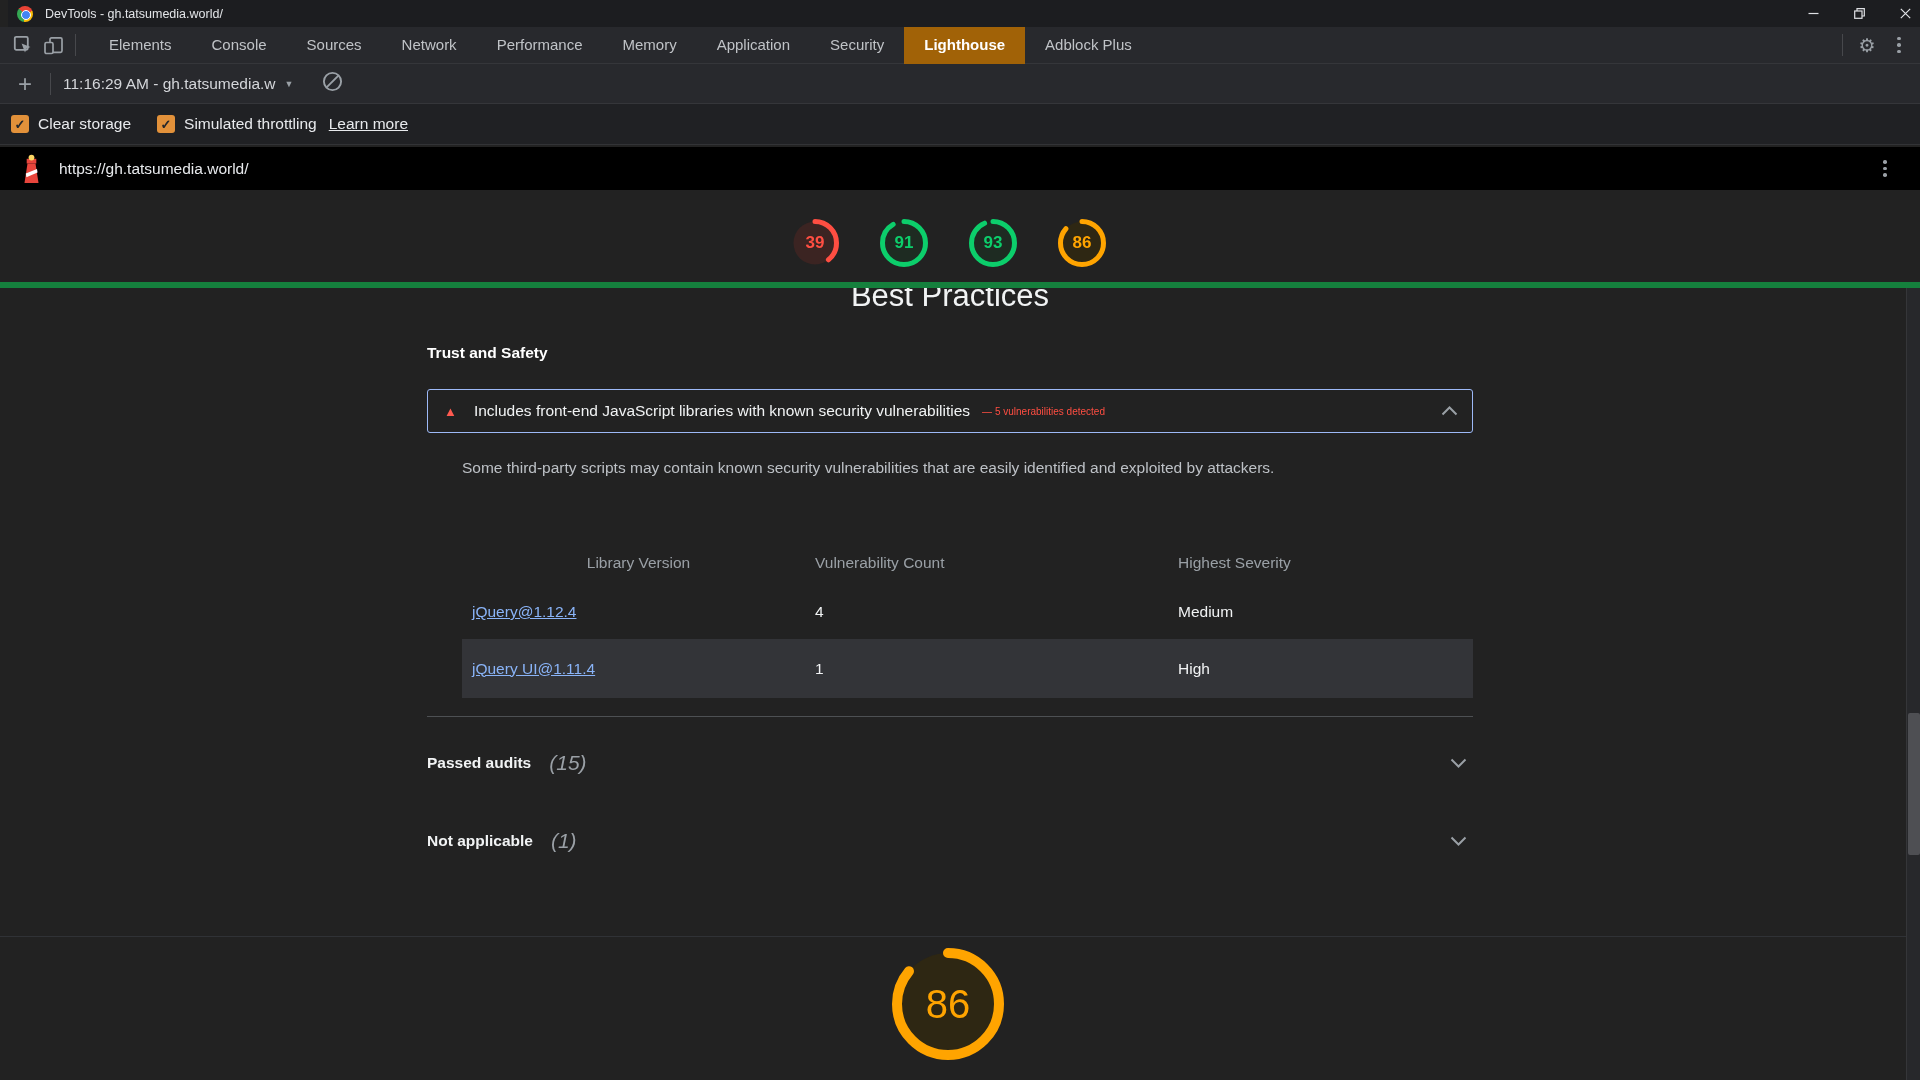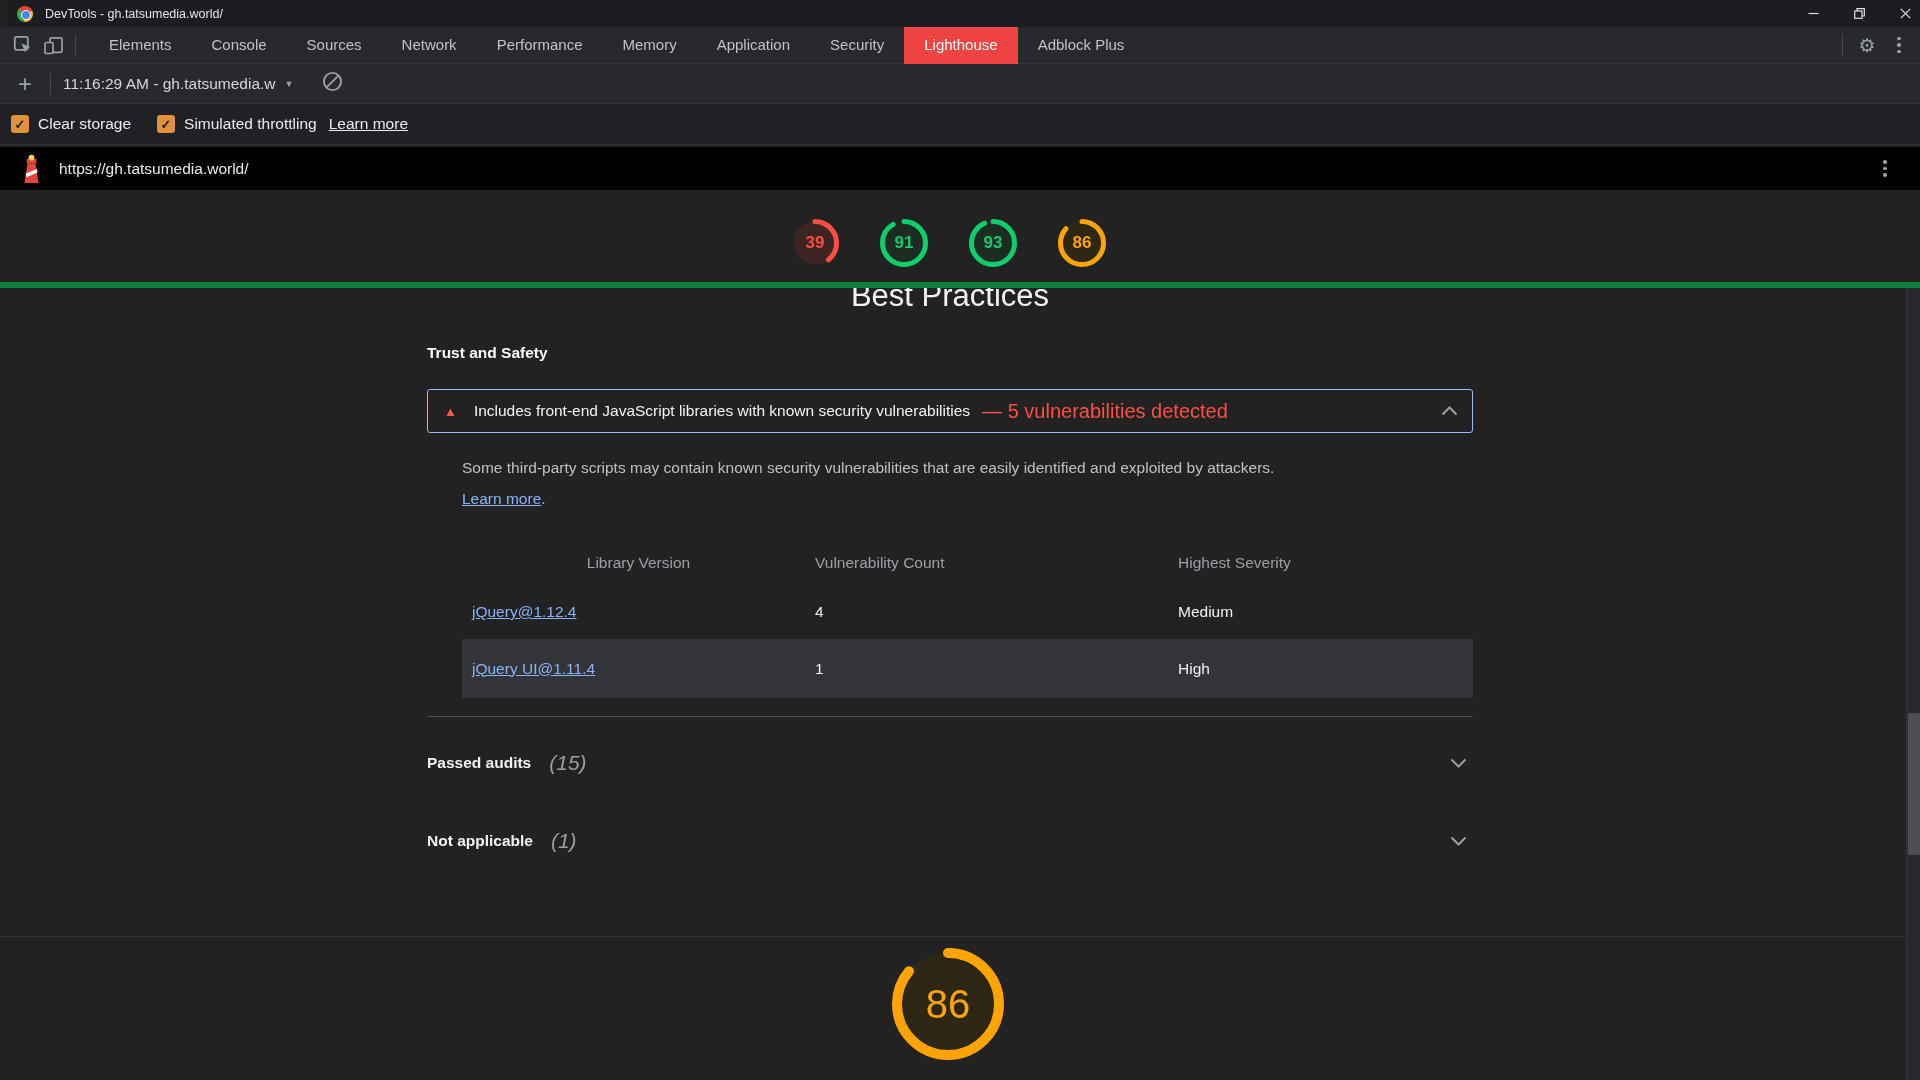--- a/index.html
+++ b/index.html
@@ -19,21 +19,21 @@
   .win-btn { width:46px; height:27px; display:flex; align-items:center; justify-content:center; }
 
   
   .tabbar { position:absolute; top:27px; left:0; width:1920px; height:37px;
     background:#28292d; border-bottom:1px solid #35363a; display:flex; align-items:center; }
   .tool-btn { width:30px; height:30px; display:flex; align-items:center; justify-content:center; }
   .tool-btn:first-child { margin-left:8px; }
   .vsep { width:1px; height:22px; background:#47484c; margin:0 7px; }
   .tabs { display:flex; height:37px; margin-left:6px; }
   .tab { padding:0 20px; line-height:36px; font-size:15px; color:#c0c3c7; white-space:nowrap; cursor:default; }
-  .tab.active { background:#ef4444; color:#ffffff; }
+  .tab.active { background:#a16207; color:#ffffff;font-weight:bold; }
   .tabbar-right { margin-left:auto; display:flex; align-items:center; height:37px; }
   .gear { font-size:19px; color:#9aa0a6; width:34px; text-align:center; }
   .dots-v { display:flex; flex-direction:column; gap:3px; width:30px; align-items:center; margin-right:6px; }
   .dots-v i { width:3.5px; height:3.5px; border-radius:50%; background:#9aa0a6; }
 
   
   .lh-toolbar { position:absolute; top:64px; left:0; width:1920px; height:40px;
     background:#28292d; border-bottom:1px solid #35363a; display:flex; align-items:center; }
   .plus { font-size:24px; color:#9aa0a6; width:26px; text-align:center; margin-left:12px; font-weight:400; }
   .lh-toolbar .vsep { margin:0 12px; }
@@ -70,21 +70,21 @@
   .gauge svg { position:absolute; inset:0; }
   .gauge span { position:absolute; inset:0; display:flex; align-items:center; justify-content:center; font-weight:600; }
   .gauge.big span { font-weight:400; }
 
   .section-label { position:absolute; top:154px; left:427px; font-size:15.5px; font-weight:bold; color:#ffffff; }
 
   .audit-box { position:absolute; top:199px; left:427px; width:1046px; height:44px;
     border:1.5px solid #9db9f7; border-radius:3px; display:flex; align-items:center; cursor:pointer; }
   .warn-tri { margin-left:16px; font-size:13px; color:#ff5a50; }
   .audit-title { margin-left:17px; font-size:15.5px; color:#f1f3f4; }
-  .audit-badge { margin-left:12px; font-size:20px; color:#ff4e42; }
+  .audit-badge { margin-left:12px; font-size:10px; color:#ff4e42; }
   .audit-box .chev { margin-left:auto; margin-right:14px; }
 
   .audit-desc { position:absolute; top:262px; left:462px; width:1000px;
     font-size:15.5px; line-height:31px; color:#bdc1c6; }
   .link { color:#8ab4f8; text-decoration:underline; cursor:pointer; }
 
   .lib-table { position:absolute; top:350px; left:462px; width:1011px; font-size:15.5px; }
   .trow { display:flex; align-items:center; }
   .thead-row { height:45px; color:#9aa0a6; }
   .c1 { width:353px; padding-left:10px; }
@@ -256,21 +256,20 @@
       <span class="warn-tri">▲</span>
       <span class="audit-title">Includes front-end JavaScript libraries with known security vulnerabilities</span>
       <span class="audit-badge">— 5 vulnerabilities detected</span>
       <svg class="chev" width="17" height="10" viewBox="0 0 17 10">
         <path d="M1.5 8.5 L8.5 1.5 L15.5 8.5" fill="none" stroke="#9aa0a6" stroke-width="2"></path>
       </svg>
     </div>
 
     <div class="audit-desc">
       <div>Some third-party scripts may contain known security vulnerabilities that are easily identified and exploited by attackers.</div>
-      <div><span class="link">Learn more</span><span>.</span></div>
     </div>
 
     <div class="lib-table">
       <div class="trow thead-row">
         <div class="c1">Library Version</div>
         <div class="c2">Vulnerability Count</div>
         <div class="c3">Highest Severity</div>
       </div>
       <div id="table-body">
           <div class="trow drow">

